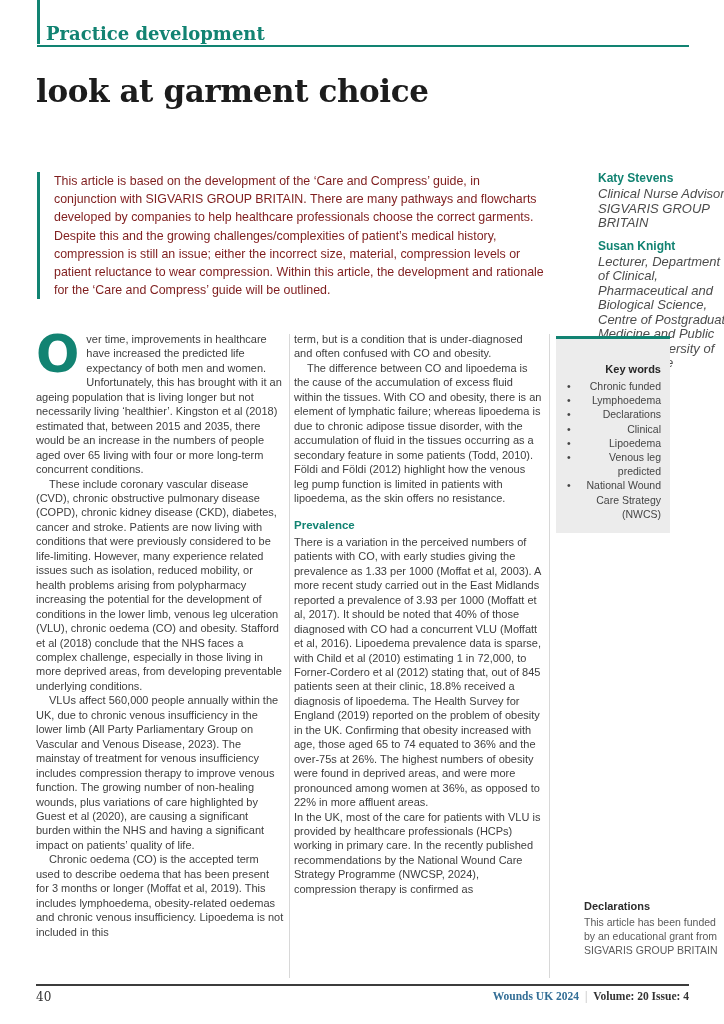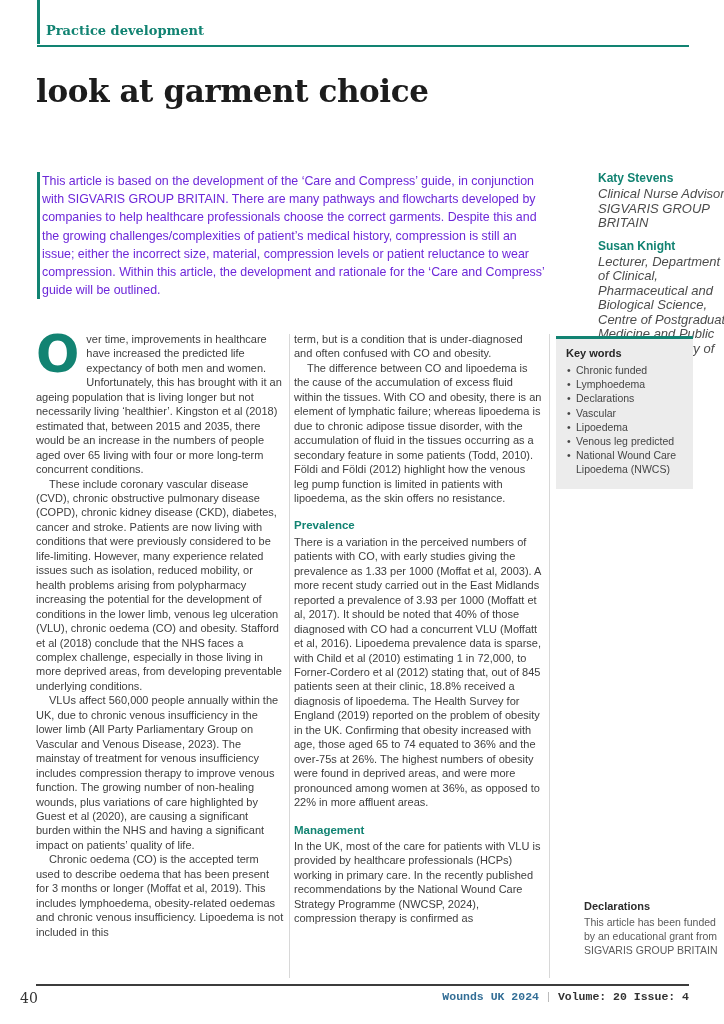--- a/index.html
+++ b/index.html
@@ -3,50 +3,50 @@
 <meta charset="utf-8">
 <style>
   * { margin:0; padding:0; box-sizing:border-box; }
   html,body { background:#ffffff; }
   .page {
     position:relative; width:724px; height:1024px; background:#ffffff;
     font-family:"Liberation Sans", sans-serif; overflow:hidden;
     --accent:#128372; --journal-blue:#336e96; --kw-bg:#ececec; --body-text:#3e3e3e;
   }
   .corner-bar { position:absolute; left:37px; top:0; width:3px; height:44px; background:var(--accent); }
-  .section-label { position:absolute; left:46px; top:23px; font-family:"DejaVu Serif",serif; font-weight:bold; font-size:13px; color:var(--accent); }
+  .section-label { position:absolute; left:46px; top:23px; font-family:"DejaVu Serif",serif; font-weight:bold; font-size:18px; color:var(--accent); }
   .header-rule { position:absolute; left:37px; top:45px; width:652px; height:2px; background:var(--accent); }
   .title { position:absolute; left:36px; top:74px; width:672px; font-family:"DejaVu Serif",serif; font-weight:bold; font-size:31px; line-height:35px; letter-spacing:-0.4px; color:#1c1c1c; }
   .title-line { display:block; }
-  .abstract { position:absolute; left:37px; top:172px; width:508px; border-left:3px solid var(--accent); padding-left:2px; font-size:12.4px; line-height:18.2px; color:#6d28d9; }
+  .abstract { position:absolute; left:37px; top:172px; width:508px; border-left:3px solid var(--accent); padding-left:14px; font-size:12.4px; line-height:18.2px; color:#7f1d1d; }
   .authors { position:absolute; left:572px; top:171px; width:136px;margin-left:26px; }
   .author-name { color:var(--accent); font-weight:bold; font-size:12px; margin-bottom:2px; }
   .author + .author { margin-top:8px; }
   .author-role { font-style:italic; font-size:13px; line-height:14.5px; color:#4c4c4c; }
-  .keywords { position:absolute; left:556px; top:336px; width:137px; background:var(--kw-bg); border-top:3px solid var(--accent); padding:8px 9px 12px 10px; }
+  .keywords { position:absolute; left:556px; top:336px; width:114px; background:var(--kw-bg); border-top:3px solid var(--accent); padding:24px 9px 12px 10px;text-align:right; }
   .kw-title { font-weight:bold; font-size:11px; color:#262626; margin-bottom:4px; }
   .keywords ul { list-style:none; }
   .keywords li { position:relative; padding-left:10px; font-size:10.5px; line-height:14.2px; color:#454545; }
   .keywords li::before { content:"\2022"; position:absolute; left:1px; color:#454545; }
   .col { position:absolute; top:332px; width:248px; font-size:11px; line-height:14.45px; color:var(--body-text); }
   .col1 { left:36px; }
   .col2 { left:294px; }
   .col p { margin:0; }
   .col p.indent { text-indent:13px; }
   .dropcap { float:left; font-family:"DejaVu Sans",sans-serif; font-weight:bold; font-size:51px; line-height:42px; color:var(--accent); margin:2px 7px 0 0; }
   .subhead { font-size:11.5px; font-weight:bold; color:var(--accent); margin:13px 0 2px 0; }
   .divider { position:absolute; top:334px; width:1px; height:644px; background:#d8d8d8; }
   .divider1 { left:289px; }
   .divider2 { left:549px; }
   .declarations { position:absolute; left:563px; top:900px; width:136px;margin-left:21px; }
   .decl-title { font-weight:bold; font-size:11px; color:#2c2c2c; margin-bottom:3px; }
   .decl-text { font-size:10.5px; line-height:14px; color:#5a5a5a; }
   .footer-rule { position:absolute; left:36px; top:984px; width:653px; height:2px; background:#3c3c3c; }
-  .footer-page { position:absolute; left:20px; top:990px; font-family:"DejaVu Serif",serif; font-size:14px; color:#333333; }
-  .footer-right { position:absolute; right:35px; top:990px; font-family:Liberation Mono, monospace; font-weight:bold; font-size:11.5px; }
+  .footer-page { position:absolute; left:36px; top:990px; font-family:"DejaVu Serif",serif; font-size:12px; color:#333333; }
+  .footer-right { position:absolute; right:35px; top:990px; font-family:Liberation Serif, serif; font-weight:bold; font-size:11.5px; }
   .journal { color:var(--journal-blue); }
   .foot-div { color:#b5b5b5; padding:0 6px; font-weight:normal; }
   .issue { color:#333333; }
 </style>
 </head>
 <body>
 
 <div class="page" style="--accent: #128372; --journal-blue: #336e96; --kw-bg: #ececec; --body-text: #3e3e3e;">
 
   <div class="corner-bar"></div>
@@ -69,42 +69,41 @@
       <div class="author-role">Lecturer, Department of Clinical, Pharmaceutical and Biological Science, Centre of Postgraduate Medicine and Public Health, University of Hertfordshire</div>
     </div>
   </aside>
 
   <aside class="keywords">
     <div class="kw-title">Key words</div>
     <ul>
       <li>Chronic funded</li>
       <li>Lymphoedema</li>
       <li>Declarations</li>
-      <li>Vascular</li>
+      <li>Clinical</li>
       <li>Lipoedema</li>
       <li>Venous leg predicted</li>
-      <li>National Wound Care Lipoedema (NWCS)</li>
+      <li>National Wound Care Strategy (NWCS)</li>
     </ul>
   </aside>
 
   <div class="col col1">
     <p><span class="dropcap">O</span><span>ver time, improvements in healthcare have increased the predicted life expectancy of both men and women. Unfortunately, this has brought with it an ageing population that is living longer but not necessarily living ‘healthier’. Kingston et al (2018) estimated that, between 2015 and 2035, there would be an increase in the numbers of people aged over 65 living with four or more long-term concurrent conditions.</span></p>
     <p class="indent">These include coronary vascular disease (CVD), chronic obstructive pulmonary disease (COPD), chronic kidney disease (CKD), diabetes, cancer and stroke. Patients are now living with conditions that were previously considered to be life-limiting. However, many experience related issues such as isolation, reduced mobility, or health problems arising from polypharmacy increasing the potential for the development of conditions in the lower limb, venous leg ulceration (VLU), chronic oedema (CO) and obesity. Stafford et al (2018) conclude that the NHS faces a complex challenge, especially in those living in more deprived areas, from developing preventable underlying conditions.</p>
     <p class="indent">VLUs affect 560,000 people annually within the UK, due to chronic venous insufficiency in the lower limb (All Party Parliamentary Group on Vascular and Venous Disease, 2023). The mainstay of treatment for venous insufficiency includes compression therapy to improve venous function. The growing number of non-healing wounds, plus variations of care highlighted by Guest et al (2020), are causing a significant burden within the NHS and having a significant impact on patients’ quality of life.</p>
     <p class="indent">Chronic oedema (CO) is the accepted term used to describe oedema that has been present for 3 months or longer (Moffat et al, 2019). This includes lymphoedema, obesity-related oedemas and chronic venous insufficiency. Lipoedema is not included in this</p>
   </div>
 
   <div class="divider divider1"></div>
 
   <div class="col col2">
     <p>term, but is a condition that is under-diagnosed and often confused with CO and obesity.</p>
     <p class="indent">The difference between CO and lipoedema is the cause of the accumulation of excess fluid within the tissues. With CO and obesity, there is an element of lymphatic failure; whereas lipoedema is due to chronic adipose tissue disorder, with the accumulation of fluid in the tissues occurring as a secondary feature in some patients (Todd, 2010). Földi and Földi (2012) highlight how the venous leg pump function is limited in patients with lipoedema, as the skin offers no resistance.</p>
     <h3 class="subhead">Prevalence</h3>
     <p>There is a variation in the perceived numbers of patients with CO, with early studies giving the prevalence as 1.33 per 1000 (Moffat et al, 2003). A more recent study carried out in the East Midlands reported a prevalence of 3.93 per 1000 (Moffatt et al, 2017). It should be noted that 40% of those diagnosed with CO had a concurrent VLU (Moffatt et al, 2016). Lipoedema prevalence data is sparse, with Child et al (2010) estimating 1 in 72,000, to Forner-Cordero et al (2012) stating that, out of 845 patients seen at their clinic, 18.8% received a diagnosis of lipoedema. The Health Survey for England (2019) reported on the problem of obesity in the UK. Confirming that obesity increased with age, those aged 65 to 74 equated to 36% and the over-75s at 26%. The highest numbers of obesity were found in deprived areas, and were more pronounced among women at 36%, as opposed to 22% in more affluent areas.</p>
-    <h3 class="subhead">Management</h3>
     <p>In the UK, most of the care for patients with VLU is provided by healthcare professionals (HCPs) working in primary care. In the recently published recommendations by the National Wound Care Strategy Programme (NWCSP, 2024), compression therapy is confirmed as</p>
   </div>
 
   <div class="divider divider2"></div>
 
   <aside class="declarations">
     <div class="decl-title">Declarations</div>
     <div class="decl-text">This article has been funded by an educational grant from SIGVARIS GROUP BRITAIN</div>
   </aside>
 

